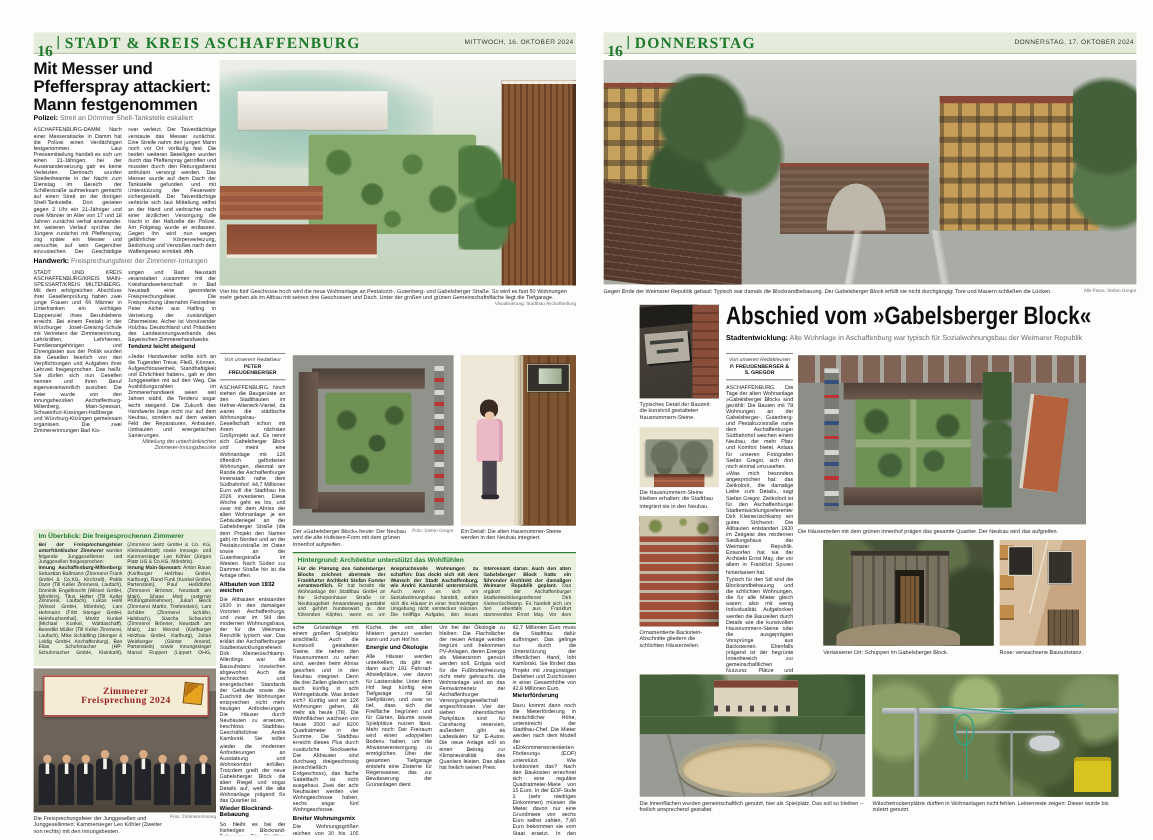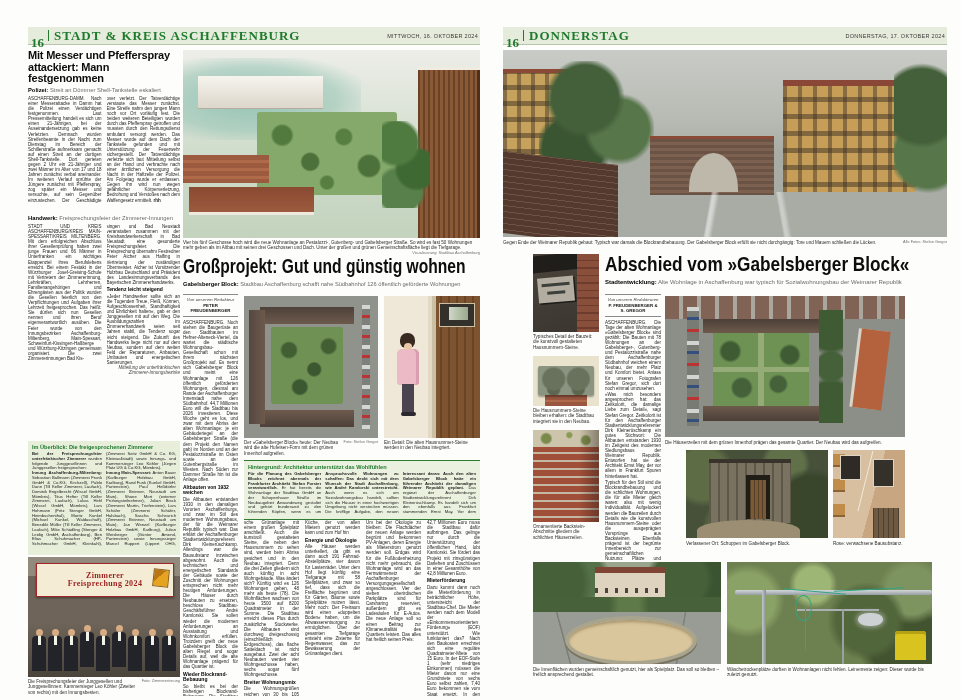--- a/index.html
+++ b/index.html
@@ -168,21 +168,21 @@
 
 <div class="page" id="pageL">
   <div class="pagehead">
     <span class="pagenum">16</span>
     <span class="vbar"></span>
     <span class="section">STADT &amp; KREIS ASCHAFFENBURG</span>
     <span class="pagedate">MITTWOCH, 16. OKTOBER 2024</span>
   </div>
 
   <div class="abs" style="left:0;top:50px;width:152px;">
-    <h2 class="hl" style="font-size:11px;">Mit Messer und Pfefferspray attackiert: Mann festgenommen</h2>
+    <h2 class="hl" style="font-size:14px;">Mit Messer und Pfefferspray attackiert: Mann festgenommen</h2>
     <div class="kick" style="font-size:5.8px;"><b>Polizei:</b> <span>Streit an Dömmer Shell-Tankstelle eskaliert</span></div>
     <div class="cols" style="height:107px;margin-top:3px;">
       <div class="c">ASCHAFFENBURG-DAMM. Nach einer Messerattacke in Damm hat die Polizei einen Verdächtigen festgenommen. Laut Pressemitteilung handelt es sich um einen 21-Jährigen, bei der Auseinandersetzung gab es keine Verletzten. Demnach wurden Streifenbeamte in der Nacht zum Dienstag im Bereich der Schillerstraße aufmerksam gemacht auf einen Streit an der dortigen Shell-Tankstelle. Dort gerieten gegen 2 Uhr ein 21-Jähriger und zwei Männer im Alter von 17 und 18 Jahren zunächst verbal aneinander. Im weiteren Verlauf sprühte der Jüngere zunächst mit Pfefferspray, zog später ein Messer und versuchte, auf sein Gegenüber einzustechen. Der Geschädigte konnte ausweichen und wurde nur oberflächlich am Pull-</div>
       <div class="c"><span>over verletzt. Der Tatverdächtige verstaute das Messer zunächst. Eine Streife nahm den jungen Mann noch vor Ort vorläufig fest. Die beiden weiteren Beteiligten wurden durch das Pfefferspray getroffen und mussten durch den Rettungsdienst ambulant versorgt werden. Das Messer wurde auf dem Dach der Tankstelle gefunden und mit Unterstützung der Feuerwehr sichergestellt. Der Tatverdächtige verletzte sich laut Mitteilung selbst an der Hand und verbrachte nach einer ärztlichen Versorgung die Nacht in der Haftzelle der Polizei. Am Folgetag wurde er entlassen. Gegen ihn wird nun wegen gefährlicher Körperverletzung, Bedrohung und Verstoßes nach dem Waffengesetz ermittelt.</span> <span class="sig">rhh</span></div>
     </div>
   </div>
 
   <div class="ph" id="viz" style="left:155px;top:50px;width:297px;height:188px;">
     <i class="wash"></i>
     <i class="bldgtop"></i>
@@ -238,24 +238,20 @@
     <i class="person" style="left:84px;bottom:8%;"></i>
     <i class="person" style="left:100px;"></i>
     <i class="person" style="left:117px;"></i>
     <i class="person" style="left:134px;"></i>
   </div>
   <div class="caprow abs" style="left:0;top:679px;width:152px;">
     <span class="cap">Die Freisprechungsfeier der Junggesellen und Junggesellinnen: Kammersieger Leo Köhler (Zweiter von rechts) mit den Innungsbesten.</span>
     <span class="credit" style="white-space:nowrap;">Foto: Zimmererinnung</span>
   </div>
 
-  <div class="abs" style="left:155px;top:255px;width:297px;">
-    <h1 class="bighl" style="font-size:20px;transform:scaleX(0.78);">Großprojekt: Gut und günstig wohnen</h1>
-    <div class="kick" style="font-size:5.7px;margin-top:3px;"><b>Gabelsberger Block:</b> <span>Stadtbau Aschaffenburg schafft nahe Südbahnhof 126 öffentlich geförderte Wohnungen</span></div>
-  </div>
 
   <div class="abs" style="left:155px;top:294px;width:55px;height:402px;overflow:hidden;">
     <div class="byline">
       <div class="b1">Von unserem Redakteur</div>
       <div class="b2">PETER FREUDENBERGER</div>
     </div>
     <div class="body">ASCHAFFENBURG. Noch stehen die Baugerüste an den Stadtbauten im Hefner-Alteneck-Viertel, da wartet die städtische Wohnungsbau-Gesellschaft schon mit ihrem nächsten Großprojekt auf. Es nennt sich Gabelsberger Block und meint eine Wohnanlage mit 126 öffentlich geförderten Wohnungen, diesmal am Rande der Aschaffenburger Innenstadt nahe dem Südbahnhof. 44,7 Millionen Euro will die Stadtbau bis 2026 investieren. Diese Woche geht es los, und zwar mit dem Abriss der alten Wohnanlage: je ein Gebäuderiegel an der Gabelsberger Straße (die dem Projekt den Namen gab) im Norden und an der Pestalozzistraße im Osten sowie an der Gutenbergstraße im Westen. Nach Süden zur Dammer Straße hin ist die Anlage offen.</div>
     <div class="msub">Altbauten von 1932 weichen</div>
     <div class="body">Die Altbauten entstanden 1930 in den damaligen Vororten Aschaffenburgs, und zwar im Stil des modernen Wohnungsbaus, der für die Weimarer Republik typisch war. Das erklärt der Aschaffenburger Stadtentwicklungsreferent Dirk Kleinerüschkamp. Allerdings war die Bausubstanz inzwischen abgewohnt. Auch die technischen und energetischen Standards der Gebäude sowie der Zuschnitt der Wohnungen entsprechen nicht mehr heutigen Anforderungen. Die Häuser durch Neubauten zu ersetzen, beschloss Stadtbau-Geschäftsführer André Kamlorski. Sie sollen wieder die modernen Anforderungen an Ausstattung und Wohnkomfort erfüllen. Trotzdem greift der neue Gabelsberger Block die alten Riegel und sogar Details auf, weil die alte Wohnanlage prägend für das Quartier ist.</div>
     <div class="msub">Wieder Blockrand-Bebauung</div>

